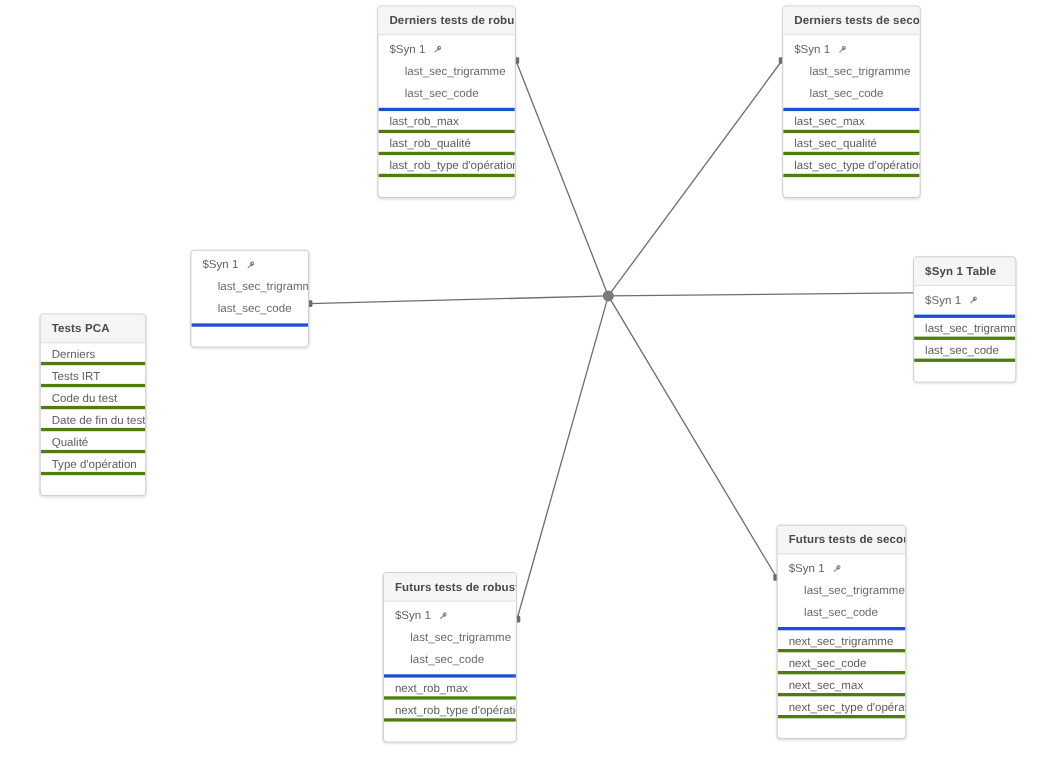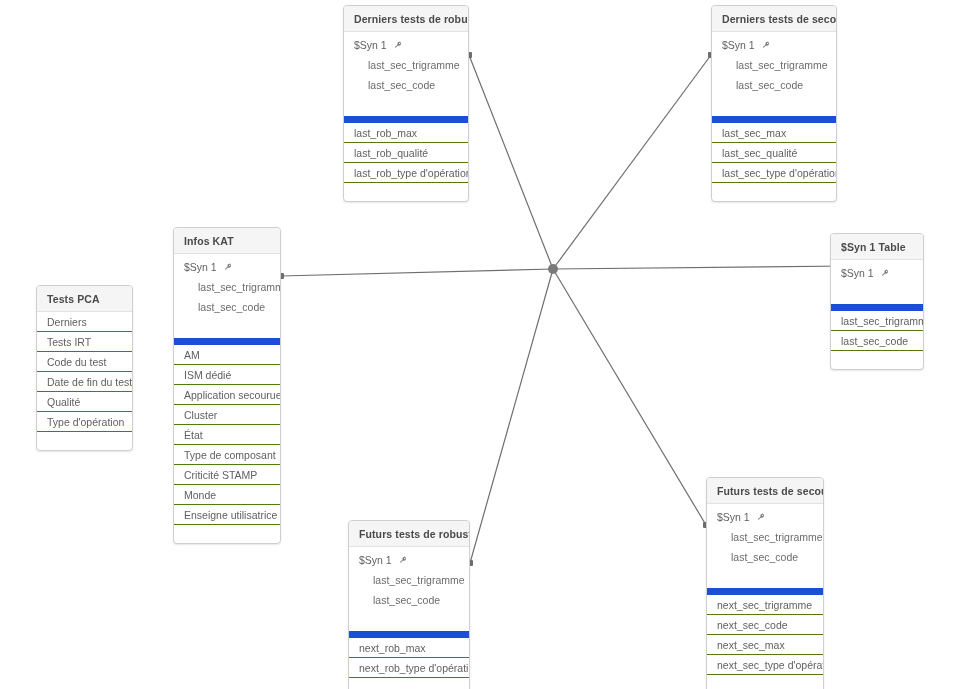--- a/index.html
+++ b/index.html
@@ -67,32 +67,32 @@
   .syn-child {
     box-sizing: border-box;
     height: 20px;
     line-height: 20px;
     padding: 0 10px 0 24px;
     font-size: 10.5px;
     color: #6b6b6b;
     white-space: nowrap;
   }
   .syn-group {
-    border-bottom: 7px solid #1d4ed8;
+    border-bottom: 3px solid #1d4ed8;
     padding-top: 3px;
-    padding-bottom: 21px;
+    padding-bottom: 3px;
   }
   .field-row {
     box-sizing: border-box;
     height: 20px;
     line-height: 20px;
     padding: 0 10px;
     font-size: 10.5px;
     color: #5f5f5f;
-    border-bottom: 1px solid #4d7c0f;
+    border-bottom: 3px solid #4d7c0f;
     white-space: nowrap;
   }
   .tbl-footer {
     box-sizing: border-box;
     height: 18px;
   }
   .plain-list .field-row:first-child {
     border-top: 0;
   }
 </style>
@@ -152,43 +152,31 @@
           <div class="syn-child">last_sec_code</div>
         </div>
         <div class="plain-list">
           <div class="field-row">last_sec_max</div>
           <div class="field-row">last_sec_qualité</div>
           <div class="field-row">last_sec_type d'opération</div>
         </div>
         <div class="tbl-footer"></div>
       </div>
       <div class="table-card" style="left: 173px; top: 227px; width: 108px;">
-        <div class="tbl-header">Infos KAT</div>
-        <div class="syn-group">
-          <div class="syn-row">
-            <span>$Syn 1</span>
-            <span class="key-icon">
-              <svg width="9" height="9" viewBox="0 0 10 10">
-                <path d="M6.6 0.6a2.3 2.3 0 0 1 1.7 3.9 2.3 2.3 0 0 1-2.6.5L5 5.8l-.7-.2.1.8-.8.1.1.8-.9.1-.5-.5.1-.9.8.1.1-.8.8.1.2-.7.8-.7a2.3 2.3 0 0 1 .5-2.6 2.3 2.3 0 0 1 1.6-.7zm.8 1.4a.7.7 0 1 0 0 1.4.7.7 0 0 0 0-1.4z" fill="#7d7d7d"></path>
-              </svg>
-            </span>
-          </div>
-          <div class="syn-child">last_sec_trigramme</div>
-          <div class="syn-child">last_sec_code</div>
-        </div>
-        <div class="plain-list">
-          <div class="field-row">AM</div>
-          <div class="field-row">ISM dédié</div>
-          <div class="field-row">Application secourue</div>
-          <div class="field-row">Cluster</div>
-          <div class="field-row">État</div>
-          <div class="field-row">Type de composant</div>
-          <div class="field-row">Criticité STAMP</div>
-          <div class="field-row">Monde</div>
-          <div class="field-row">Enseigne utilisatrice</div>
+        <div class="syn-group">
+          <div class="syn-row">
+            <span>$Syn 1</span>
+            <span class="key-icon">
+              <svg width="9" height="9" viewBox="0 0 10 10">
+                <path d="M6.6 0.6a2.3 2.3 0 0 1 1.7 3.9 2.3 2.3 0 0 1-2.6.5L5 5.8l-.7-.2.1.8-.8.1.1.8-.9.1-.5-.5.1-.9.8.1.1-.8.8.1.2-.7.8-.7a2.3 2.3 0 0 1 .5-2.6 2.3 2.3 0 0 1 1.6-.7zm.8 1.4a.7.7 0 1 0 0 1.4.7.7 0 0 0 0-1.4z" fill="#7d7d7d"></path>
+              </svg>
+            </span>
+          </div>
+          <div class="syn-child">last_sec_trigramme</div>
+          <div class="syn-child">last_sec_code</div>
         </div>
         <div class="tbl-footer"></div>
       </div>
       <div class="table-card" style="left: 36px; top: 285px; width: 97px;">
         <div class="tbl-header">Tests PCA</div>
         <div class="plain-list">
           <div class="field-row">Derniers</div>
           <div class="field-row">Tests IRT</div>
           <div class="field-row">Code du test</div>
           <div class="field-row">Date de fin du test</div>

